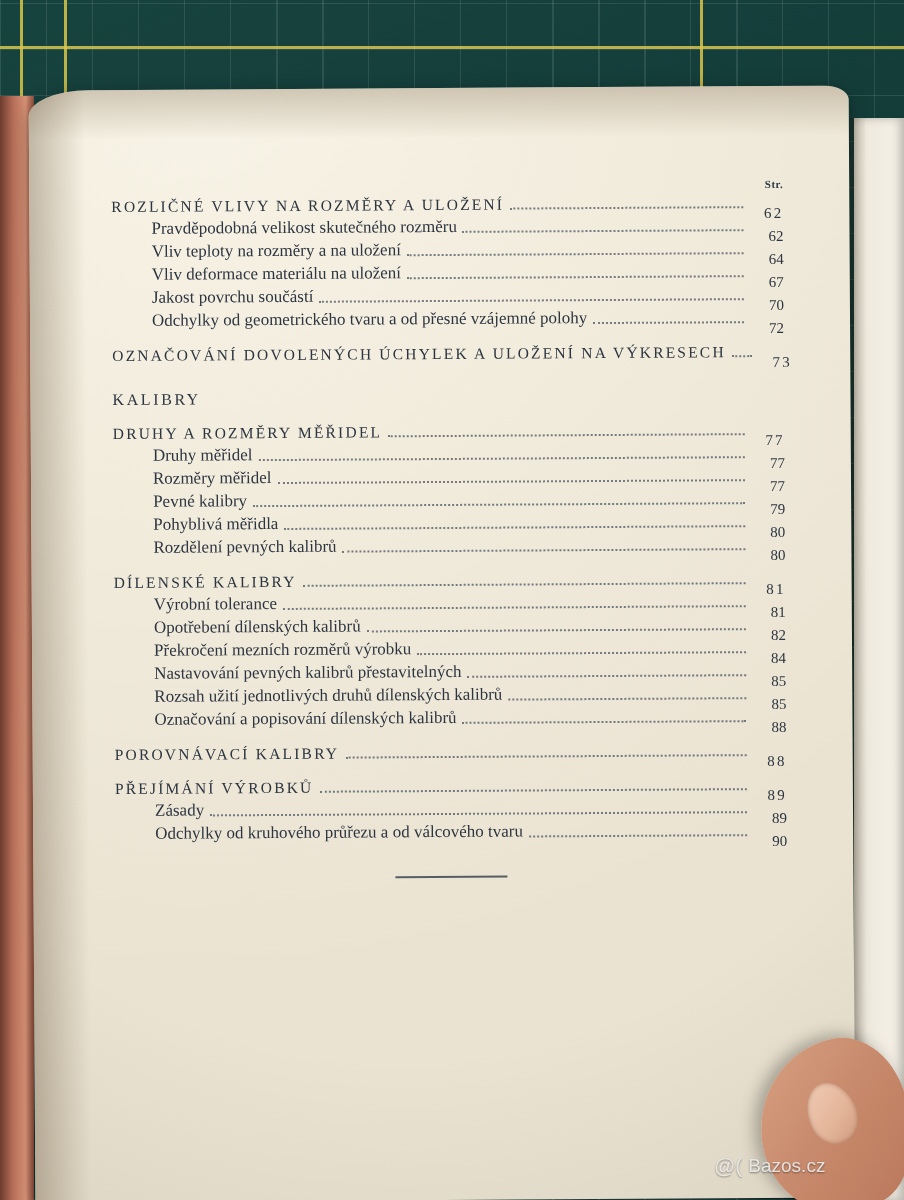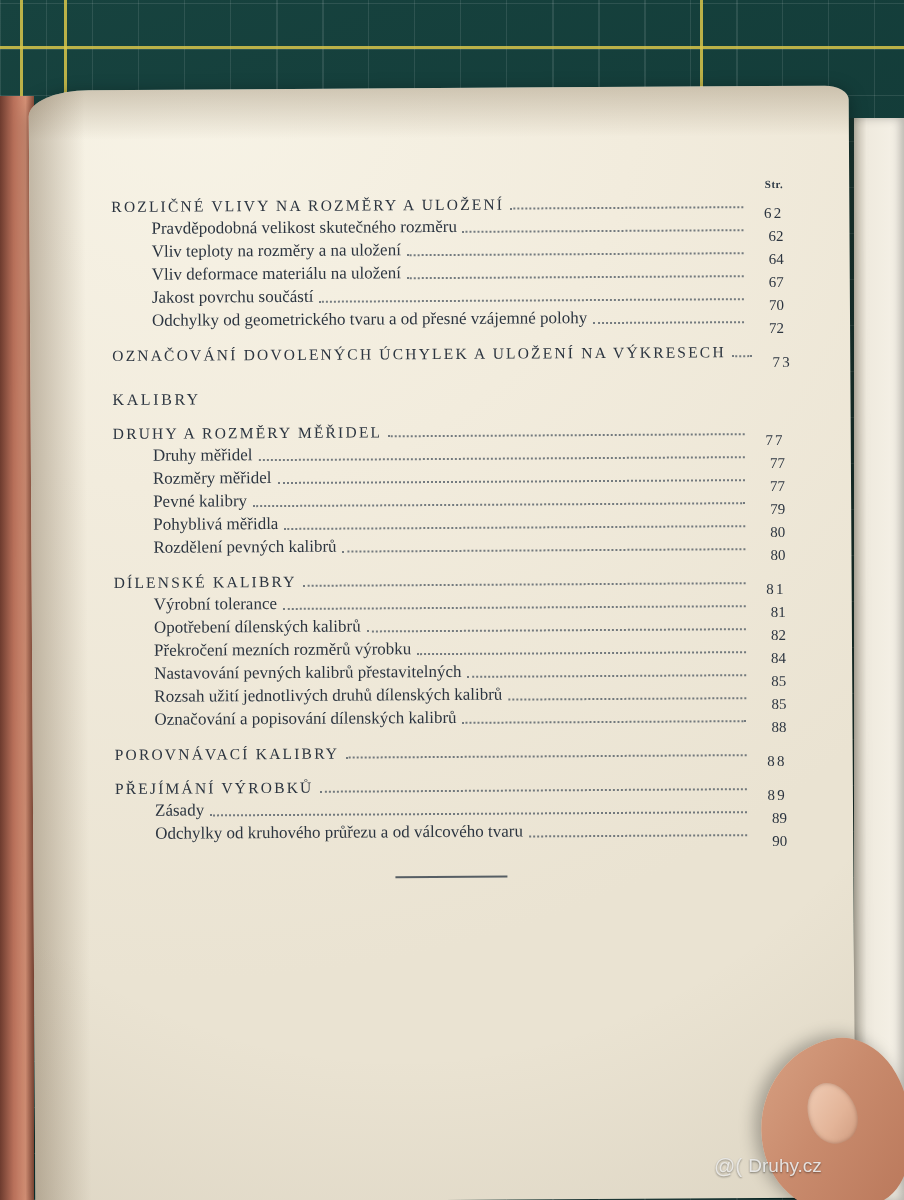--- a/index.html
+++ b/index.html
@@ -381,16 +381,16 @@
     </div>
 
     <div class="page-vignette"></div>
   </div>
 
   <div class="hand"></div>
   <div class="nail"></div>
 
   <div class="watermark">
     <span class="wm-mark">@(</span>
-    <span>Druhy.cz</span>
+    <span>Bazos.cz</span>
   </div>
 
 </div>
 
 </body></html>

